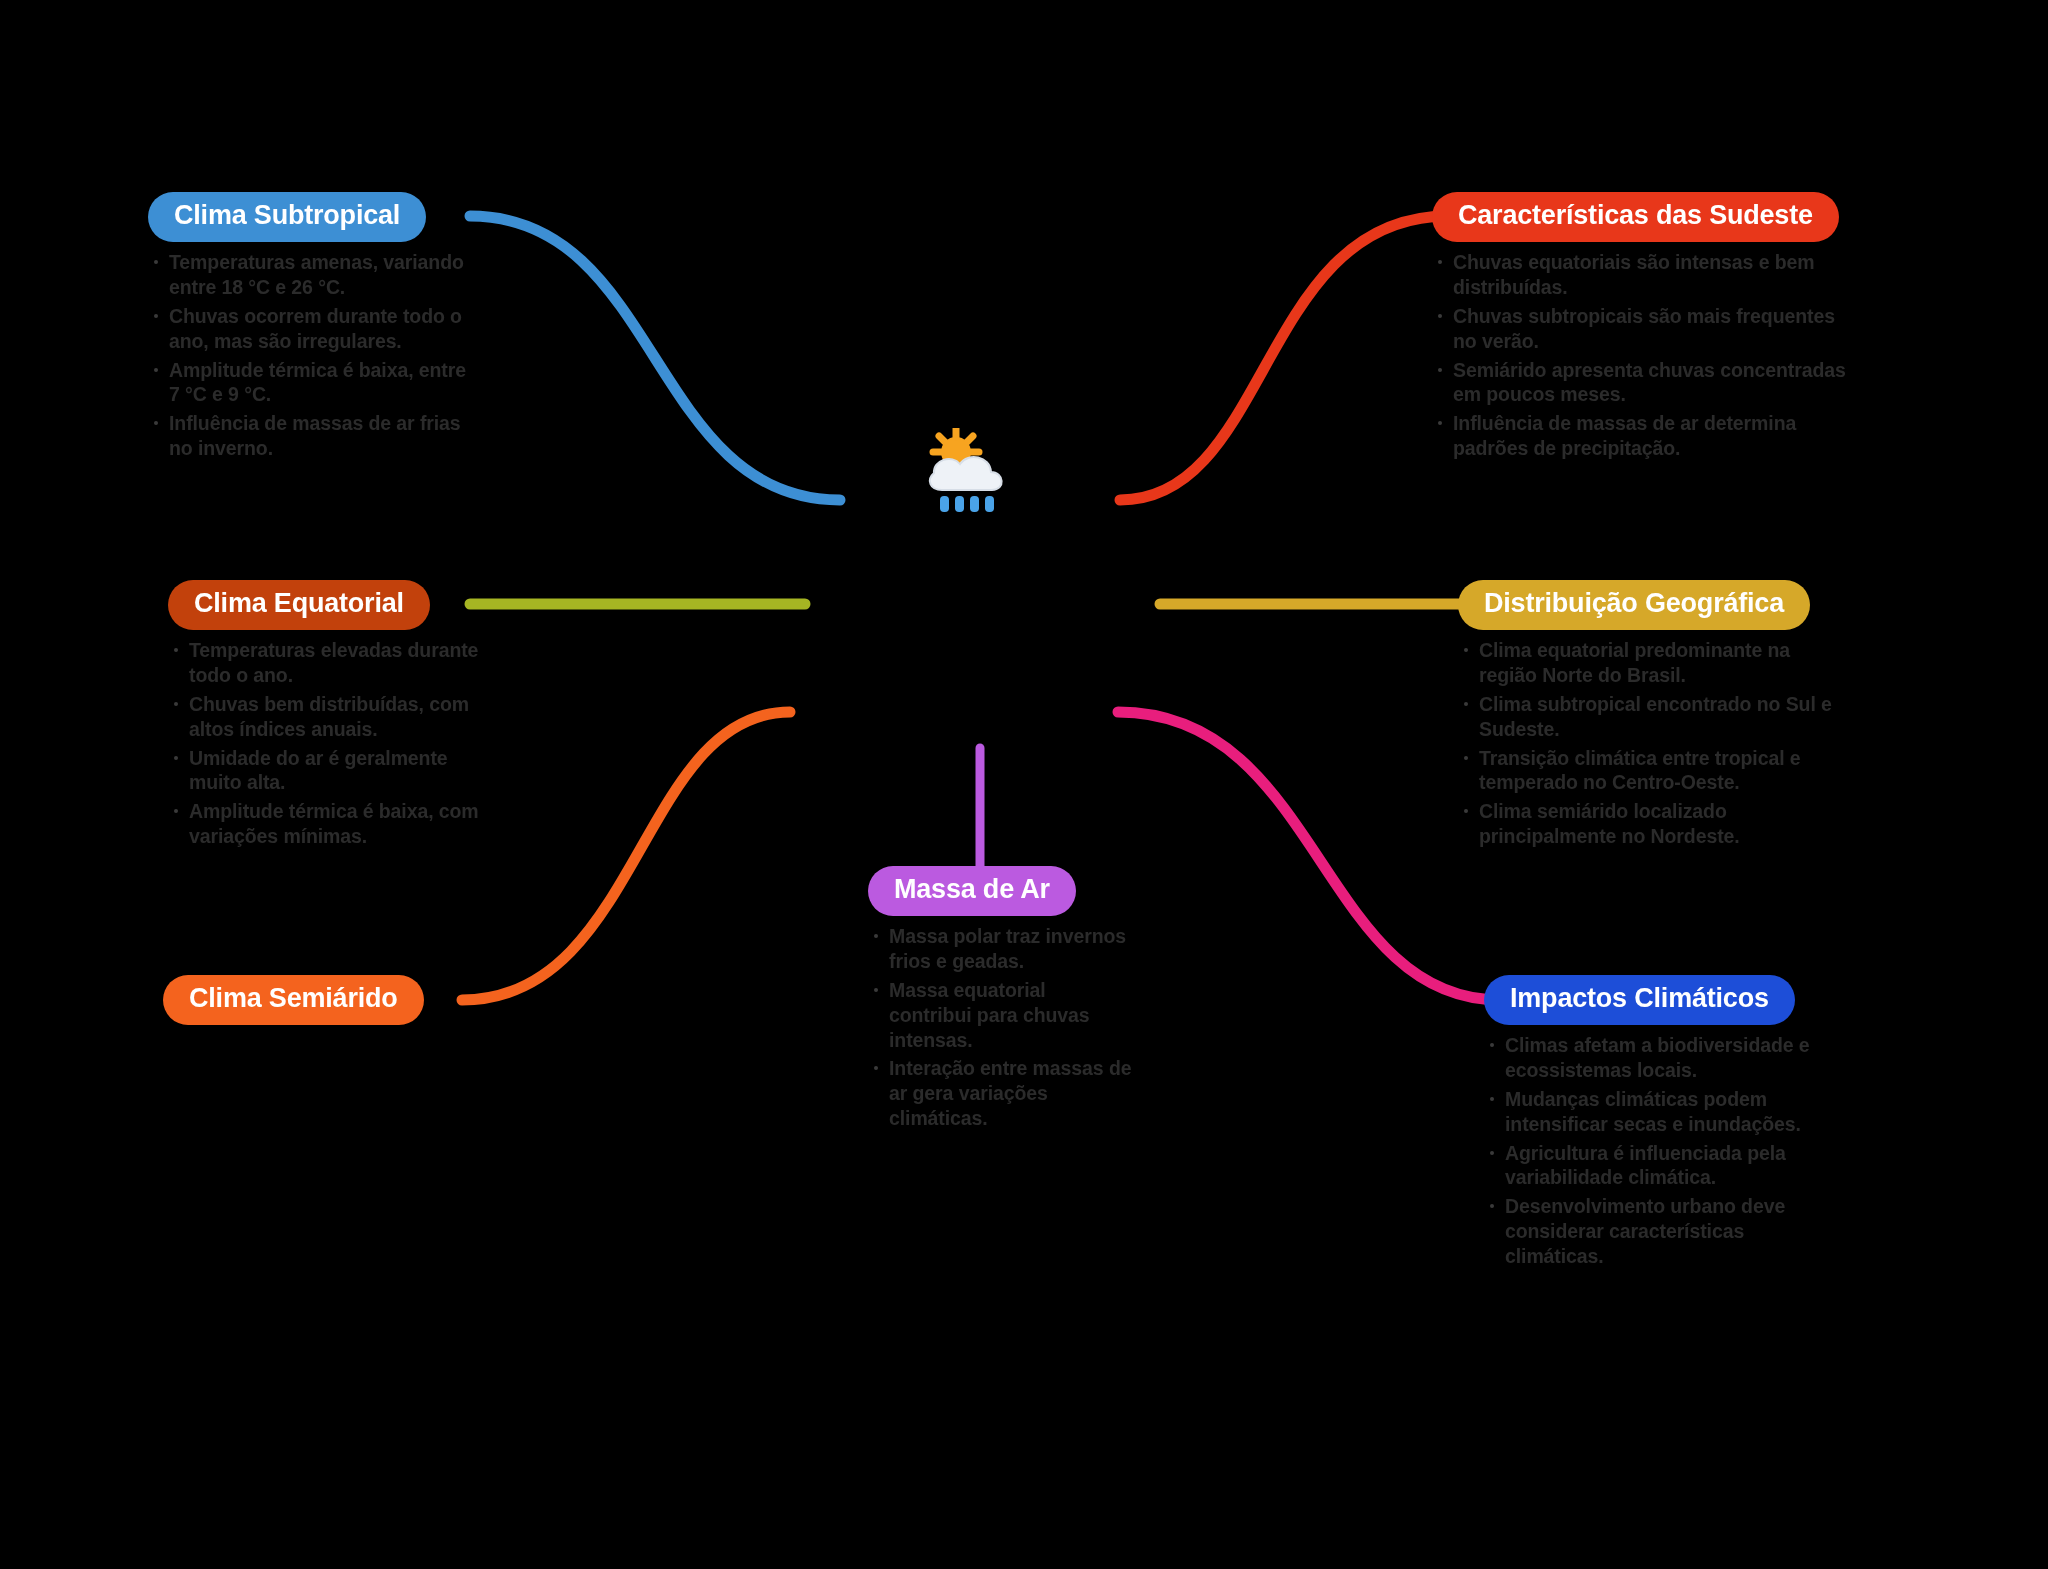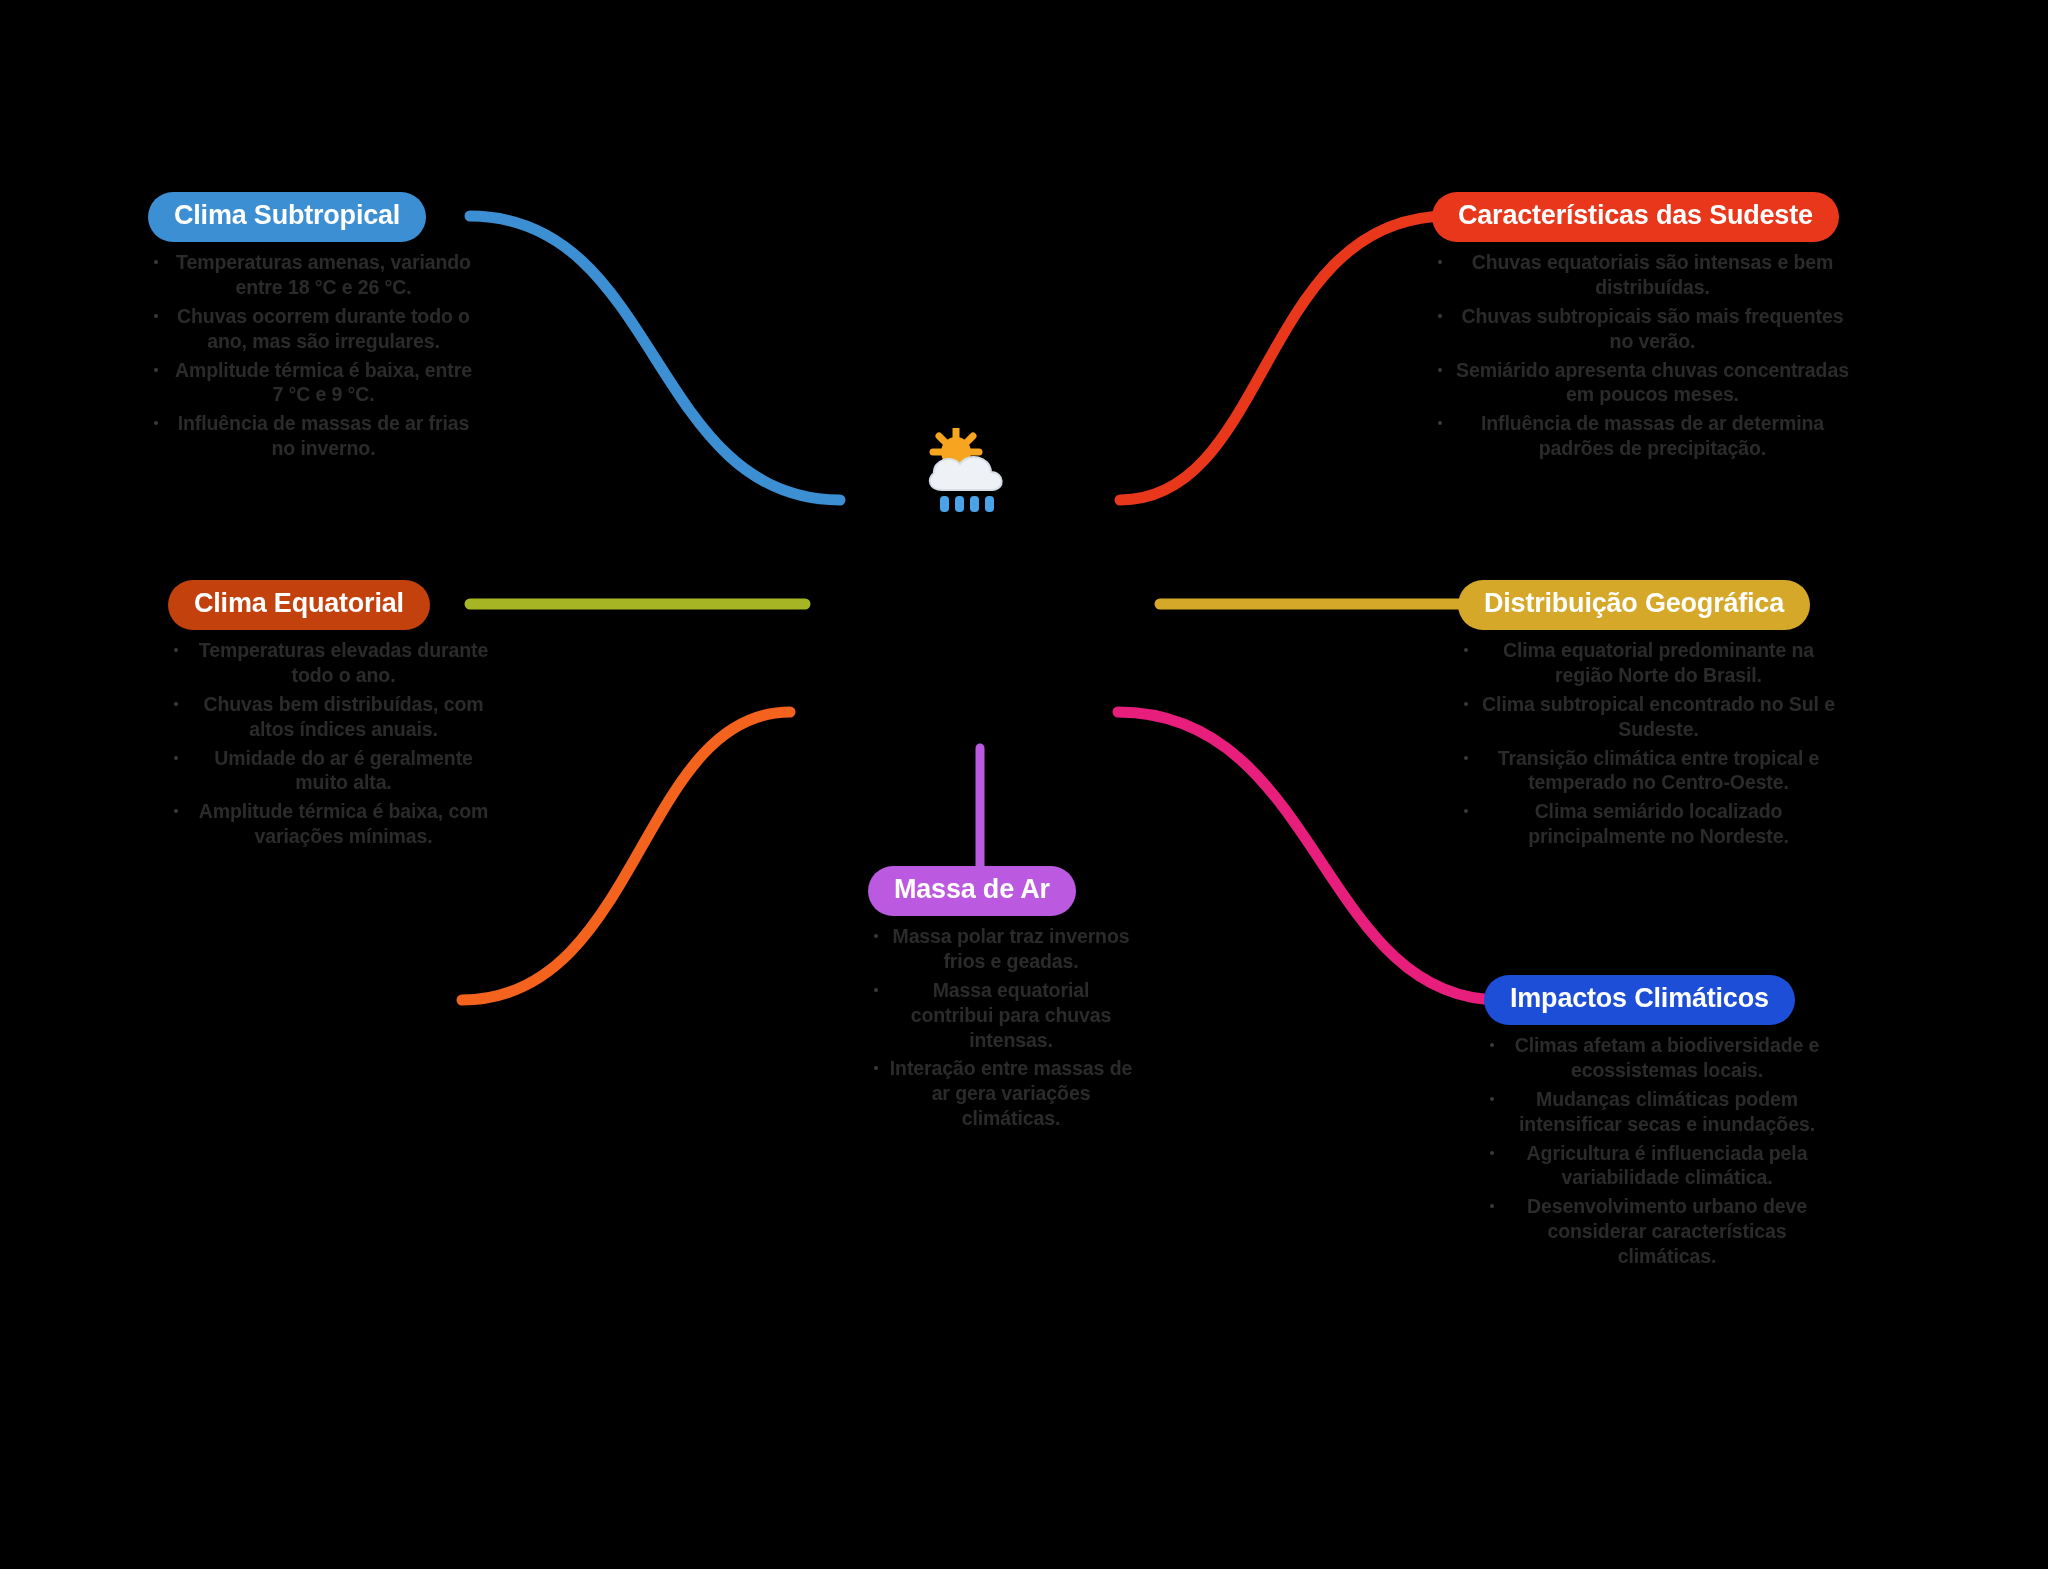--- a/index.html
+++ b/index.html
@@ -35,21 +35,20 @@
     font-size: 27px;
     letter-spacing: -0.2px;
     padding: 9px 26px 11px 26px;
     white-space: nowrap;
     line-height: 1.1;
   }
   .node-list {
     list-style: none;
     margin: 8px 0 0 0;
     padding: 0;
-    text-align: center;
   }
   .node-list li {
     position: relative;
     color: #2b2b2b;
     font-size: 19.5px;
     line-height: 1.28;
     font-weight: bold;
     letter-spacing: -0.1px;
     margin-bottom: 4px;
     padding-left: 21px;
@@ -154,20 +153,21 @@
     <div class="node-header" style="background:#d6a829">Distribuição Geográfica</div>
     <ul class="node-list">
       <li>Clima equatorial predominante na região Norte do Brasil.</li>
       <li>Clima subtropical encontrado no Sul e Sudeste.</li>
       <li>Transição climática entre tropical e temperado no Centro-Oeste.</li>
       <li>Clima semiárido localizado principalmente no Nordeste.</li>
     </ul>
   </div>
 
   <div class="node" id="node-semiarido">
+    <div class="node-header" style="background:#f4631e">Clima Semiárido</div>
   </div>
 
   <div class="node" id="node-massa">
     <div class="node-header" style="background:#bb5ae0">Massa de Ar</div>
     <ul class="node-list">
       <li>Massa polar traz invernos frios e geadas.</li>
       <li>Massa equatorial contribui para chuvas intensas.</li>
       <li>Interação entre massas de ar gera variações climáticas.</li>
     </ul>
   </div>

